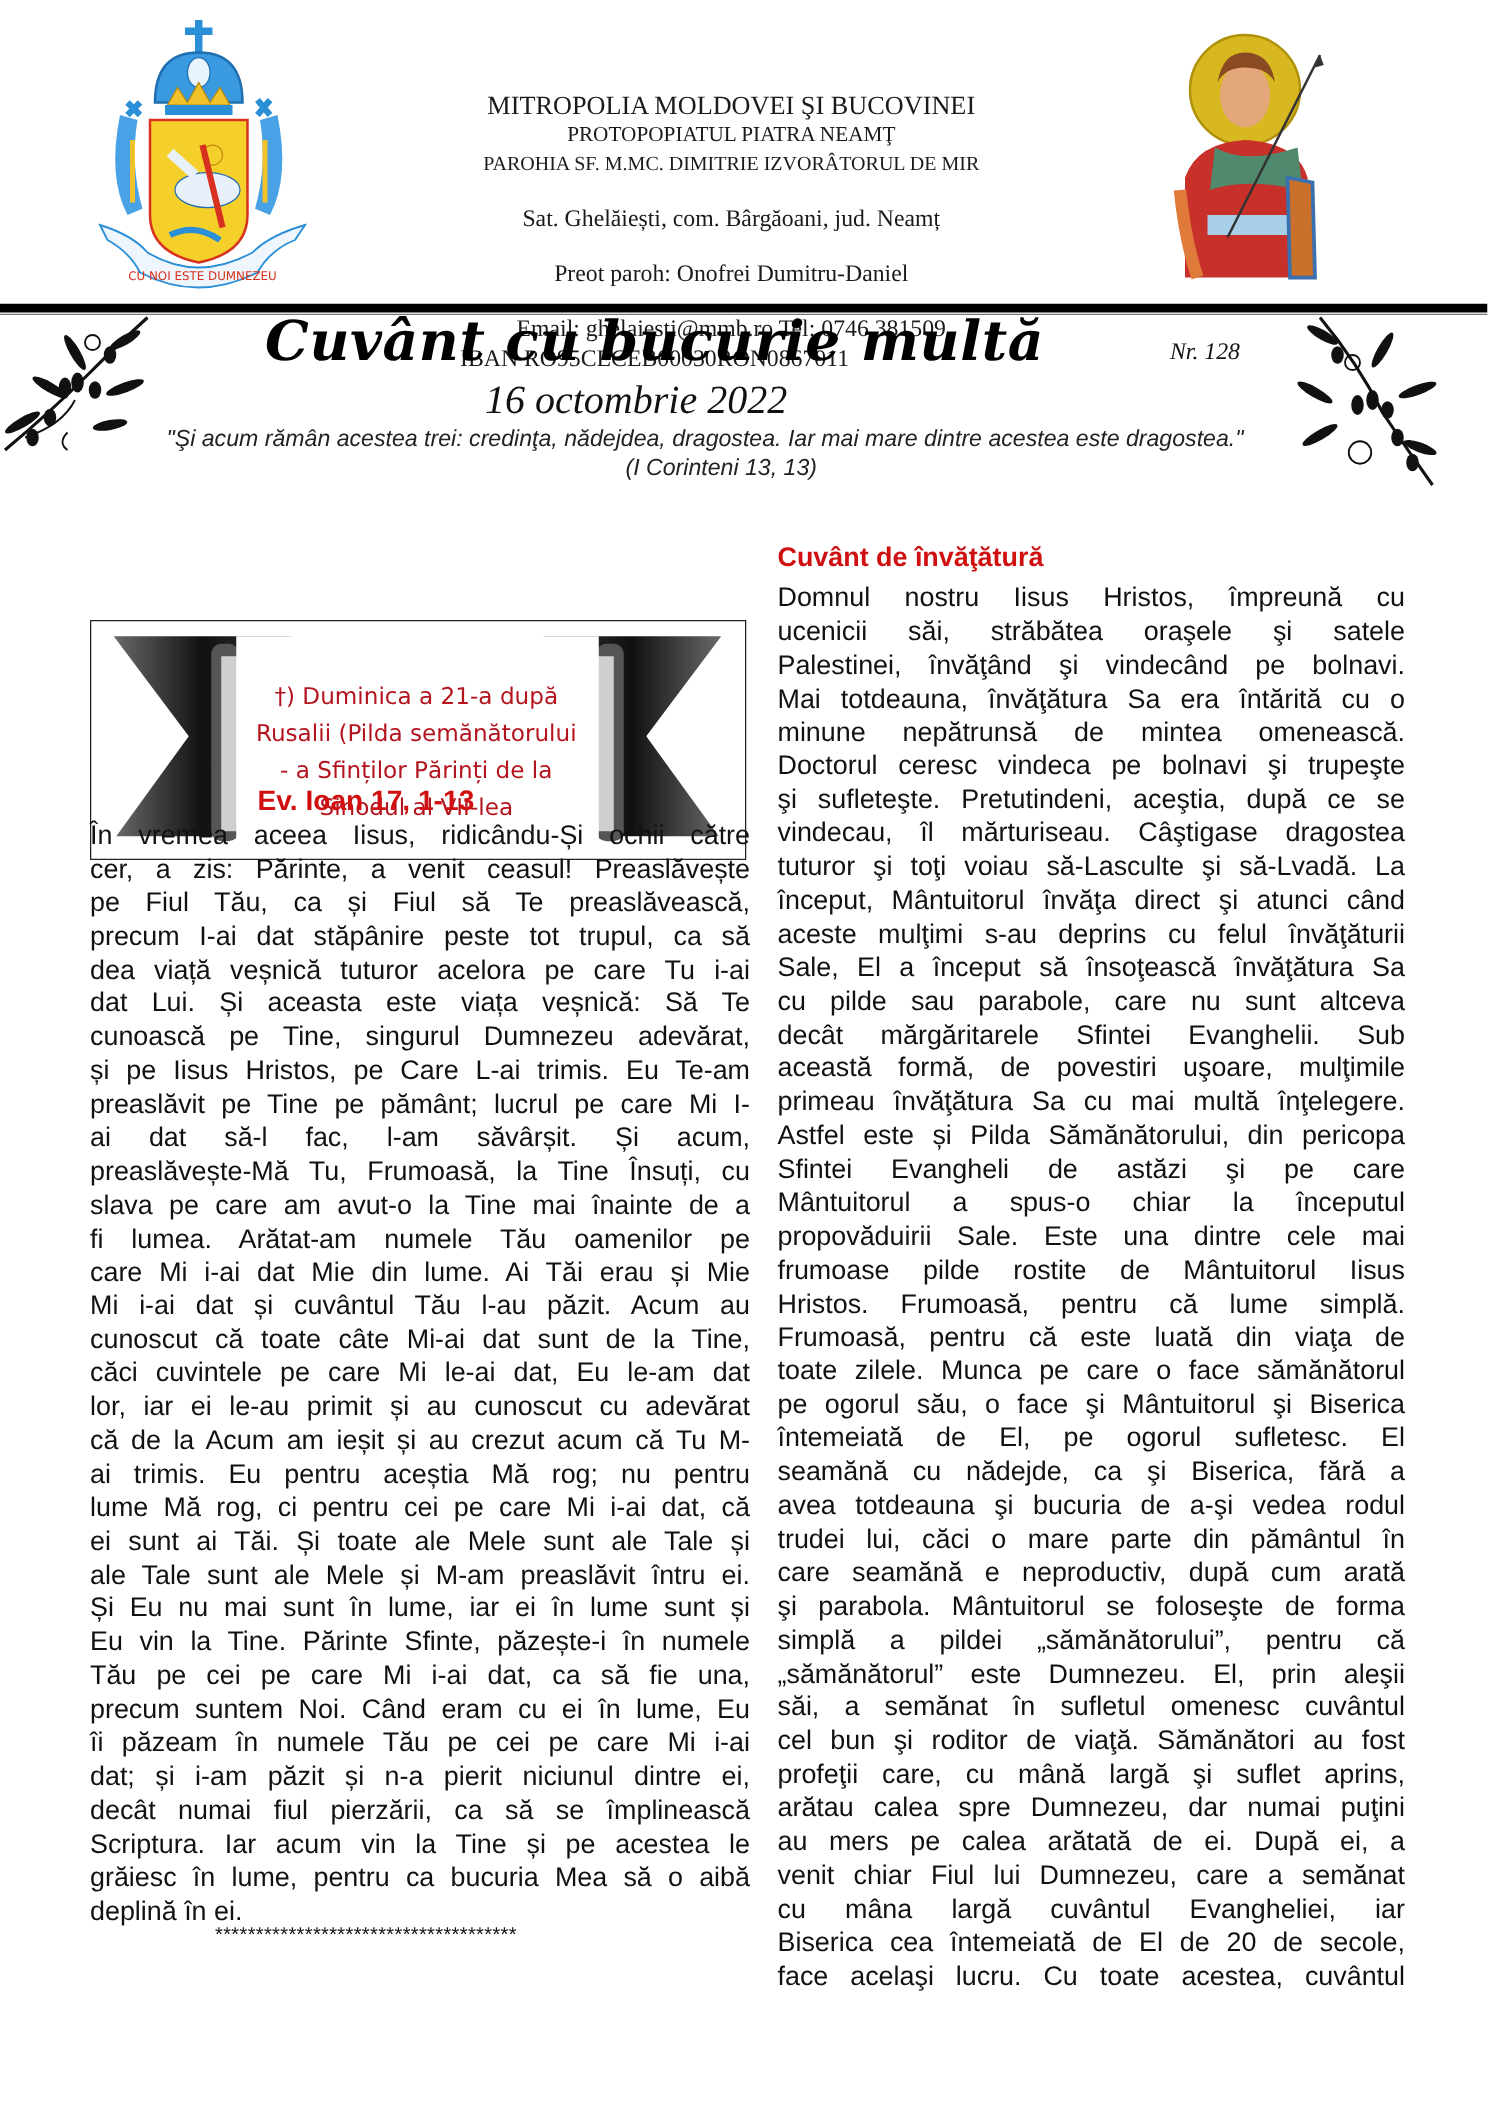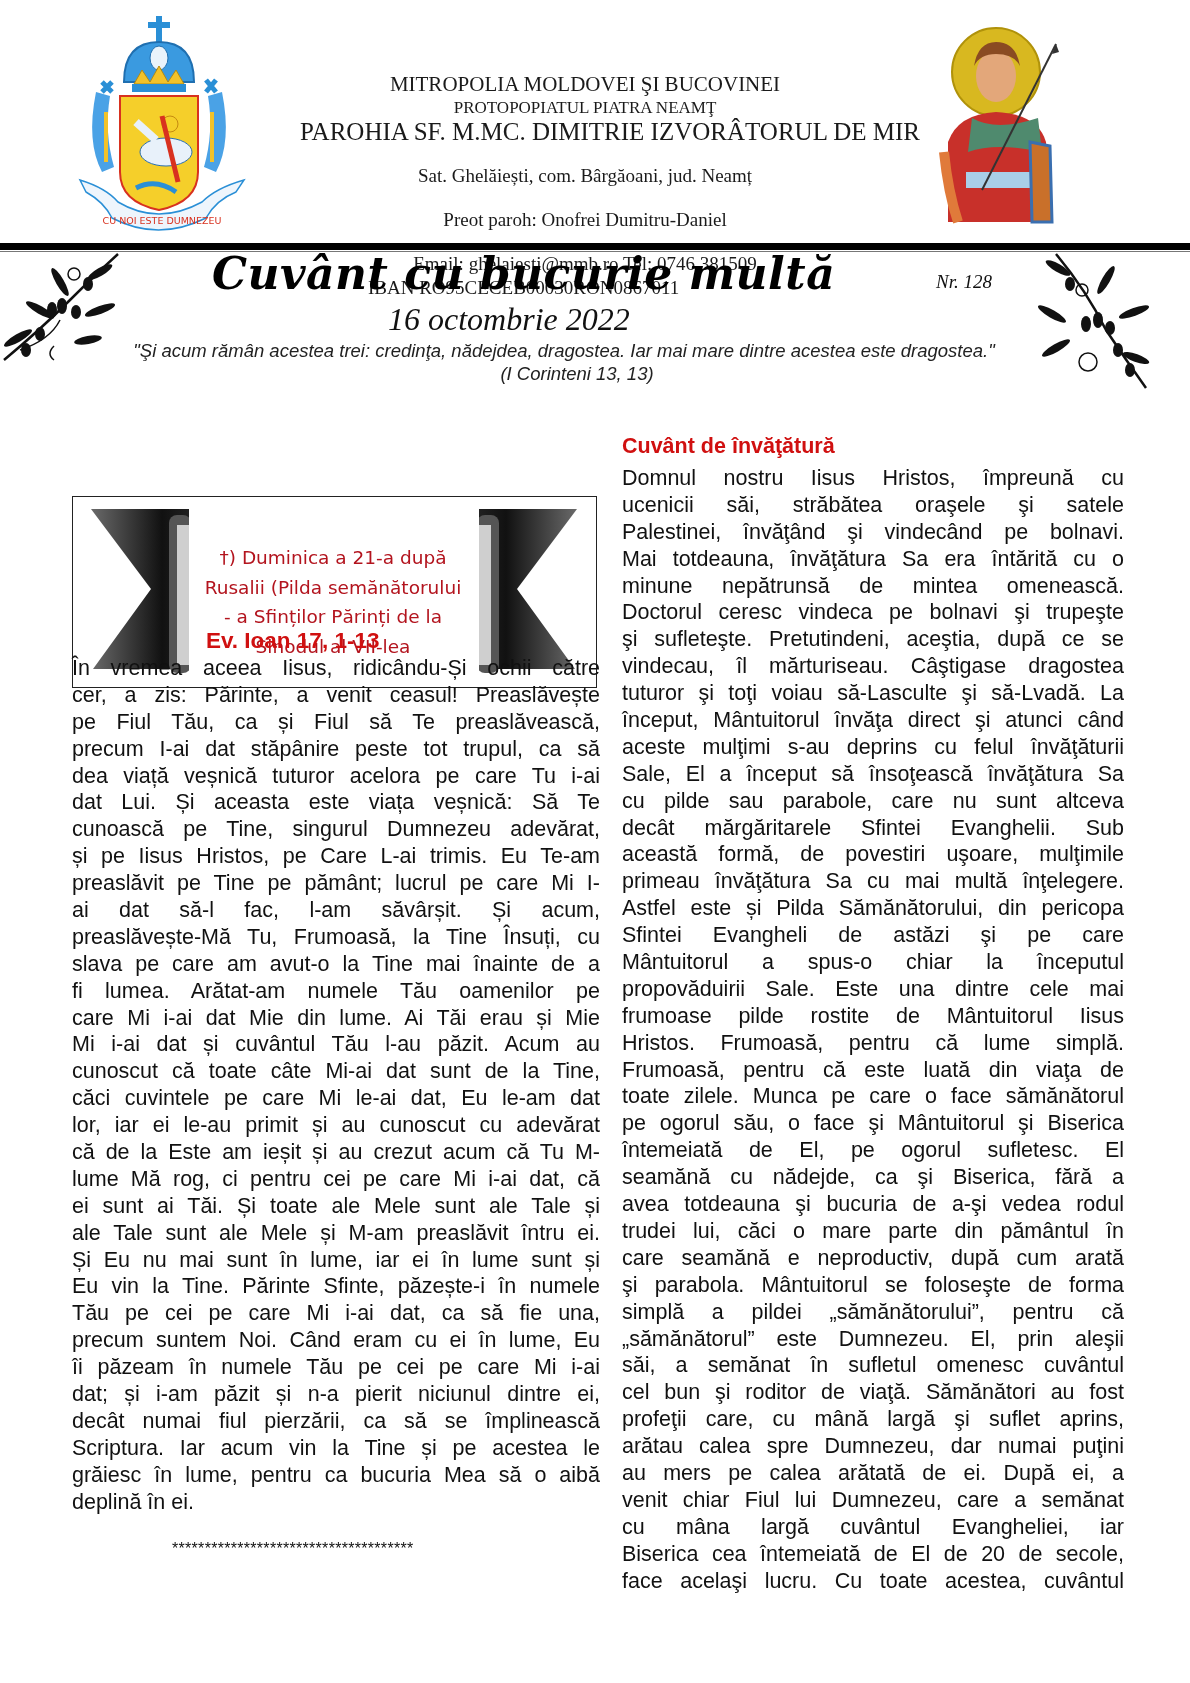--- a/index.html
+++ b/index.html
@@ -6,21 +6,21 @@
   body { width: 1190px; height: 1683px; position: relative; overflow: hidden; color: #111; }
   .abs { position: absolute; }
 
   
   .crest { left: 66px; top: 12px; width: 192px; height: 225px; }
   .icon-saint { left: 938px; top: 22px; width: 122px; height: 212px; }
   .hdr-block { left: 300px; top: 72px; width: 570px; text-align: center; font-family: "Liberation Serif", serif; color: #1a1a1a; }
   .hdr-line { white-space: nowrap; line-height: 24px; }
   .hdr-l1 { font-size: 21px; }
   .hdr-l2 { font-size: 17px; }
-  .hdr-l3 { font-size: 25px; }
+  .hdr-l3 { font-size: 16px; }
   .hdr-l4, .hdr-l5, .hdr-l6 { font-size: 19px; margin-top: 20px; }
   .hdr-l7 { font-size: 19px; text-align: left; padding-left: 68px; }
   .rule { left: 0; top: 243px; width: 1190px; height: 7px; background: #000; }
   .rule-thin { left: 0; top: 251px; width: 1190px; height: 1px; background: #777; }
 
   .branch-left { left: 0; top: 250px; width: 135px; height: 118px; }
   .branch-right { left: 1036px; top: 250px; width: 125px; height: 140px; }
 
   .title { left: 212px; top: 248px; width: 640px; font-family: "DejaVu Serif", serif; font-weight: bold; font-style: italic; font-size: 44px; color: #000; white-space: nowrap; letter-spacing: 0.5px; }
   .issue { left: 936px; top: 271px; font-family: "Liberation Serif", serif; font-style: italic; font-size: 19px; }
@@ -195,21 +195,22 @@
     <span class="line">preaslăvit pe Tine pe pământ; lucrul pe care Mi I-</span>
     <span class="line">ai dat să-l fac, l-am săvârșit. Și acum,</span>
     <span class="line">preaslăvește-Mă  Tu, Frumoasă, la Tine Însuți, cu</span>
     <span class="line">slava pe care am avut-o la Tine mai înainte de a</span>
     <span class="line">fi lumea. Arătat-am numele Tău oamenilor pe</span>
     <span class="line">care Mi i-ai dat Mie din lume. Ai Tăi erau și Mie</span>
     <span class="line">Mi i-ai dat și cuvântul Tău l-au păzit. Acum au</span>
     <span class="line">cunoscut că toate câte Mi-ai dat sunt de la Tine,</span>
     <span class="line">căci cuvintele pe care Mi le-ai dat, Eu le-am dat</span>
     <span class="line">lor, iar ei le-au primit și au cunoscut cu adevărat</span>
-    <span class="line">că de la Este am ieșit și au crezut acum că Tu M-</span>
+    <span class="line">că de la Acum am ieșit și au crezut acum că Tu M-</span>
+    <span class="line">ai trimis. Eu pentru aceștia Mă rog; nu pentru</span>
     <span class="line">lume Mă rog, ci pentru cei pe care Mi i-ai dat, că</span>
     <span class="line">ei sunt ai Tăi. Și toate ale Mele sunt ale Tale și</span>
     <span class="line">ale Tale sunt ale Mele și M-am preaslăvit întru ei.</span>
     <span class="line">Și Eu nu mai sunt în lume, iar ei în lume sunt și</span>
     <span class="line">Eu vin la Tine. Părinte Sfinte, păzește-i în numele</span>
     <span class="line">Tău pe cei pe care Mi i-ai dat, ca să fie una,</span>
     <span class="line">precum suntem Noi. Când eram cu ei în lume, Eu</span>
     <span class="line">îi păzeam în numele Tău pe cei pe care Mi i-ai</span>
     <span class="line">dat; și i-am păzit și n-a pierit niciunul dintre ei,</span>
     <span class="line">decât numai fiul pierzării, ca să se împlinească</span>

